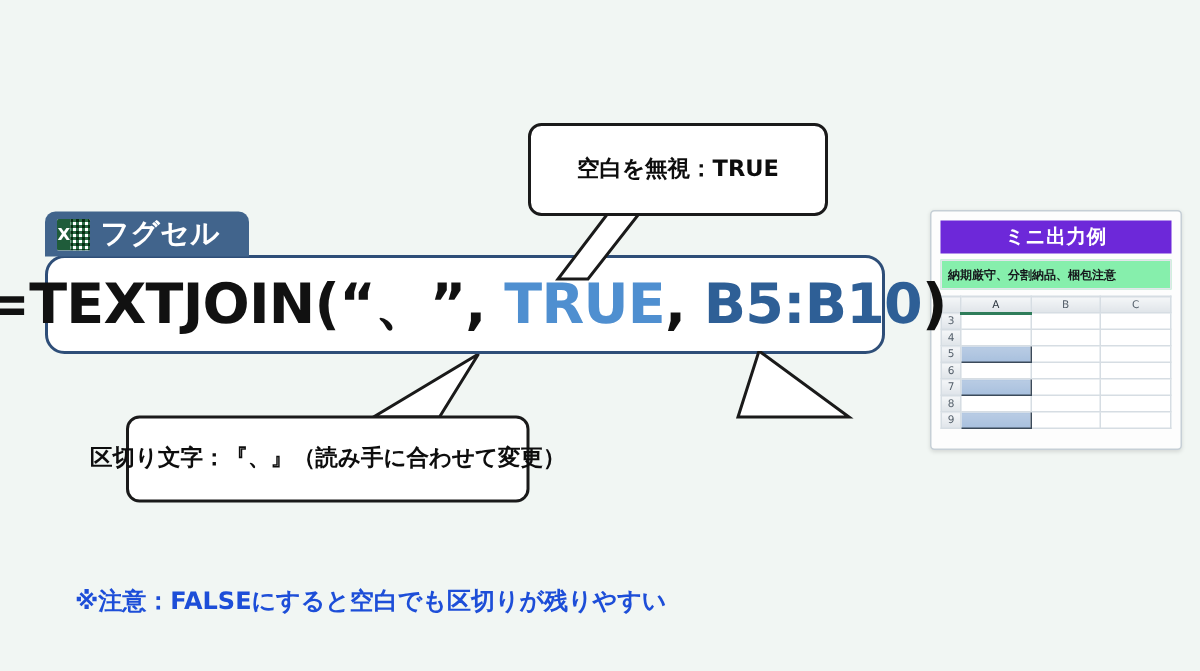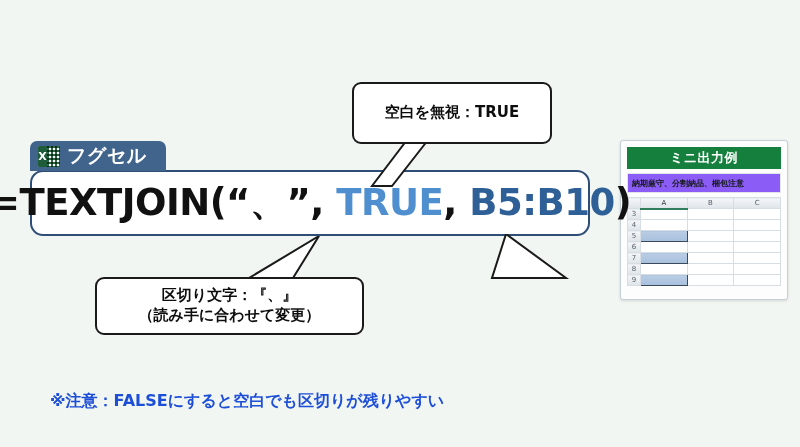--- a/index.html
+++ b/index.html
@@ -73,31 +73,31 @@
   .f-true { color: #4f8fd0; }
   .f-range { color: #2e5f96; }
 
   
   .callout {
     position: absolute;
     background: #ffffff;
     border: 2px solid #1a1a1a;
     border-radius: 9px;
     z-index: 7;
-    display: flex; flex-direction: column; align-items: center; justify-content: center;
+    display: flex; flex-direction: row; align-items: center; justify-content: center;
   }
   .callout .line {
     font-size: 15px;
     font-weight: bold;
     color: #0d0d0d;
     white-space: nowrap;
     line-height: 1.32;
   }
   .callout-top { left: 352px; top: 82px; width: 200px; height: 62px; }
-  .callout-left { left: 95px; top: 277px; width: 269px; height: 58px; text-align: right; }
+  .callout-left { left: 84px; top: 277px; width: 269px; height: 58px; text-align: right; }
   .callout-right { left: 377px; top: 277px; width: 208px; height: 58px; }
 
   .tail { position: absolute; z-index: 6; }
 
   
   .note {
     position: absolute;
     left: 50px; top: 391px;
     font-size: 16px; font-weight: bold; color: #1d4ed8;
     white-space: nowrap;
@@ -110,31 +110,31 @@
     width: 168px; height: 160px;
     background: #fdfdfd;
     border: 1px solid #c6cfd6;
     border-radius: 3px;
     box-shadow: 0 1px 3px rgba(0,0,0,0.12);
     padding: 6px;
     z-index: 4;
   }
   .mini-title {
     height: 22px;
-    background: #15803d;
+    background: #6d28d9;
     color: #ffffff;
     font-size: 13px;
     font-weight: bold;
     display: flex; align-items: center; justify-content: center;
     letter-spacing: 0.5px;
   }
   .mini-result {
     margin-top: 4px;
     height: 20px;
-    background: #8b5cf6;
+    background: #86efac;
     border: 1px solid #e2e6ea;
     display: flex; align-items: center;
     padding-left: 4px;
     font-size: 8px;
     font-weight: bold;
     color: #15181b;
     white-space: nowrap;
     overflow: hidden;
   }
   .sheet {

